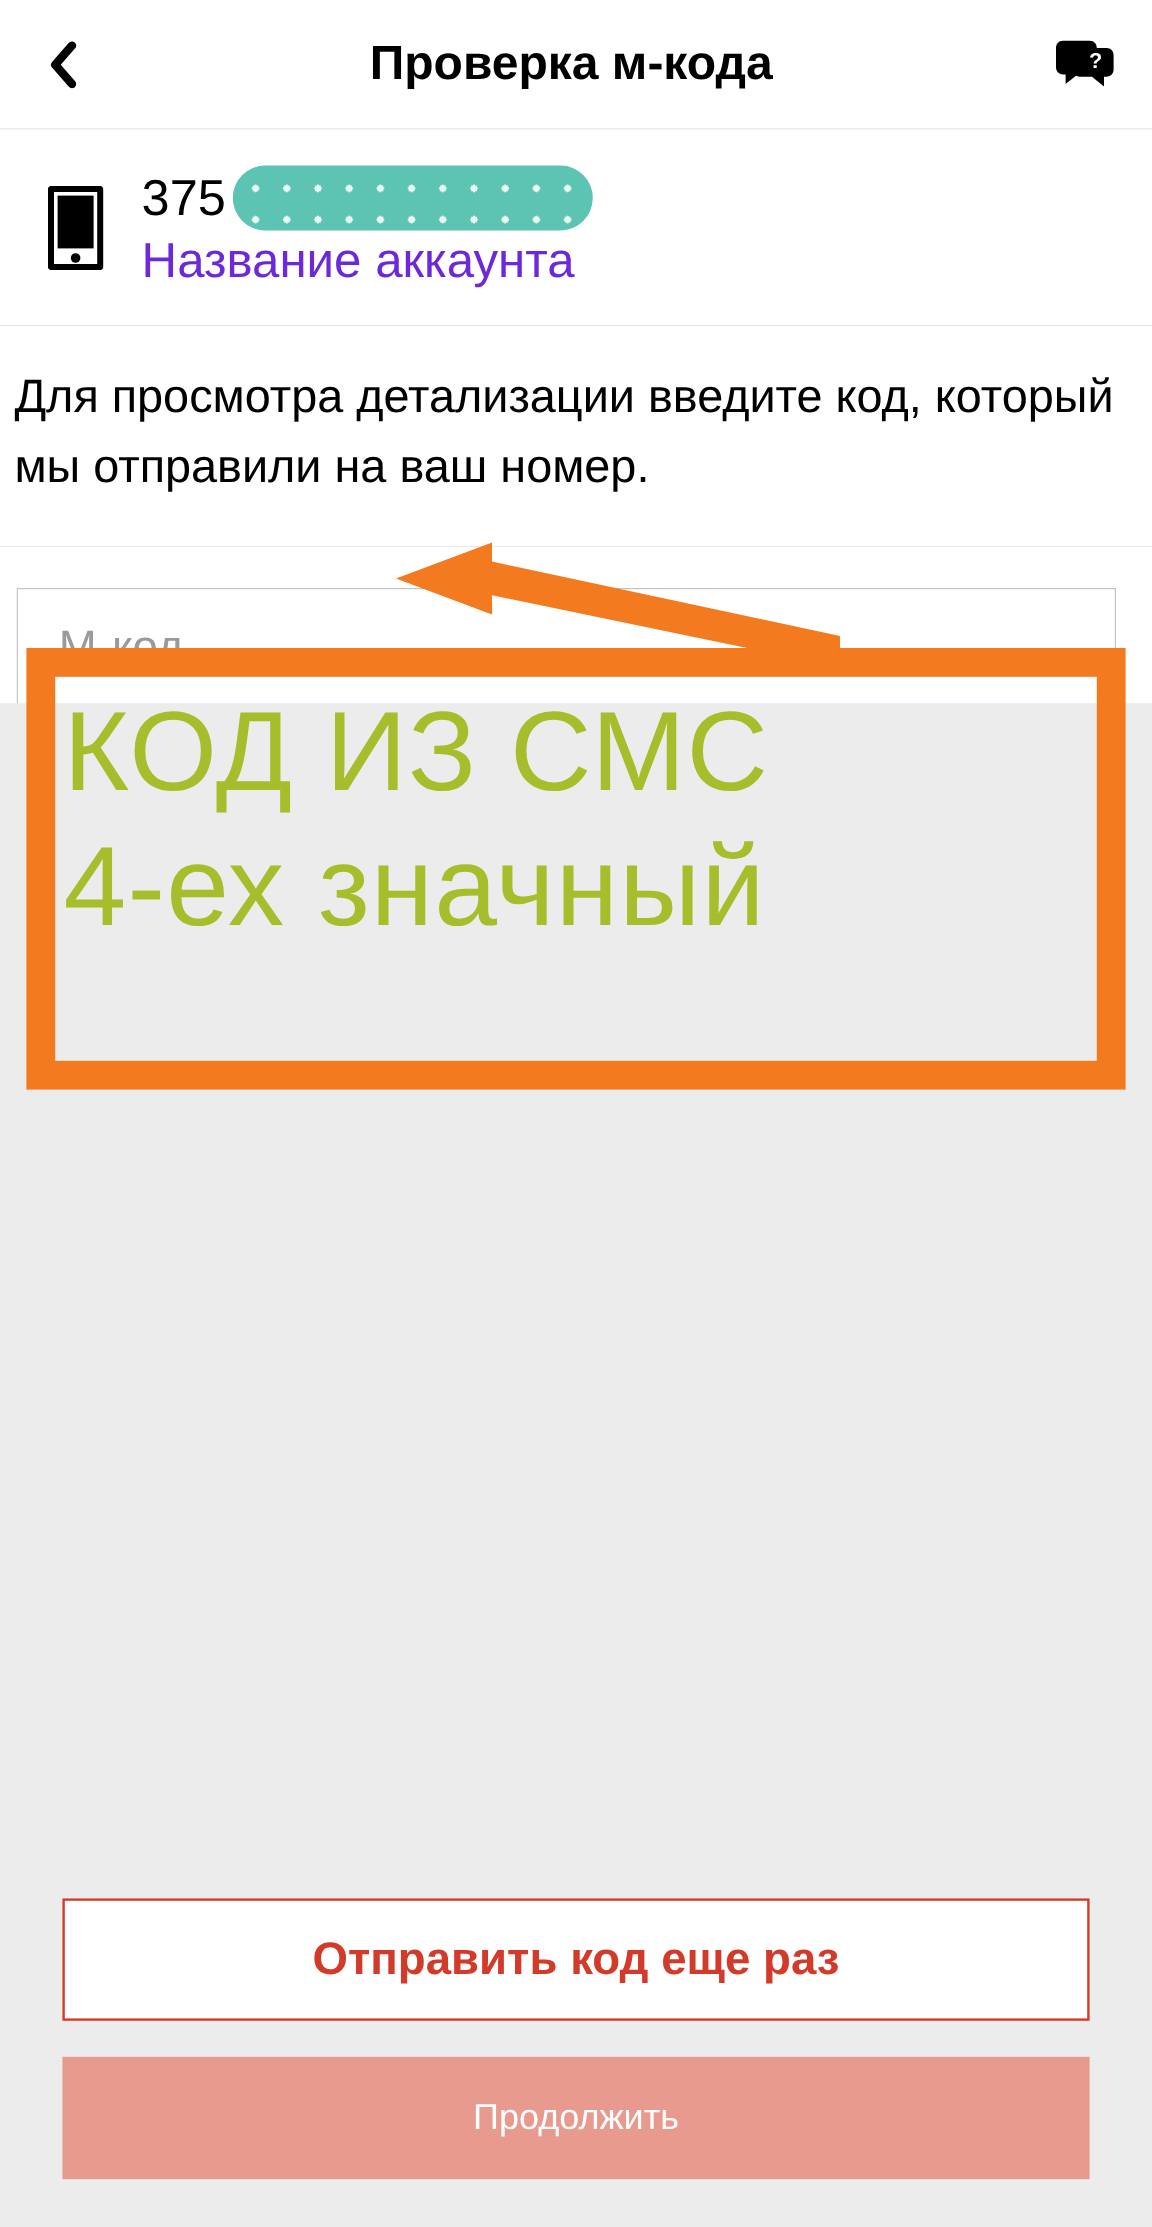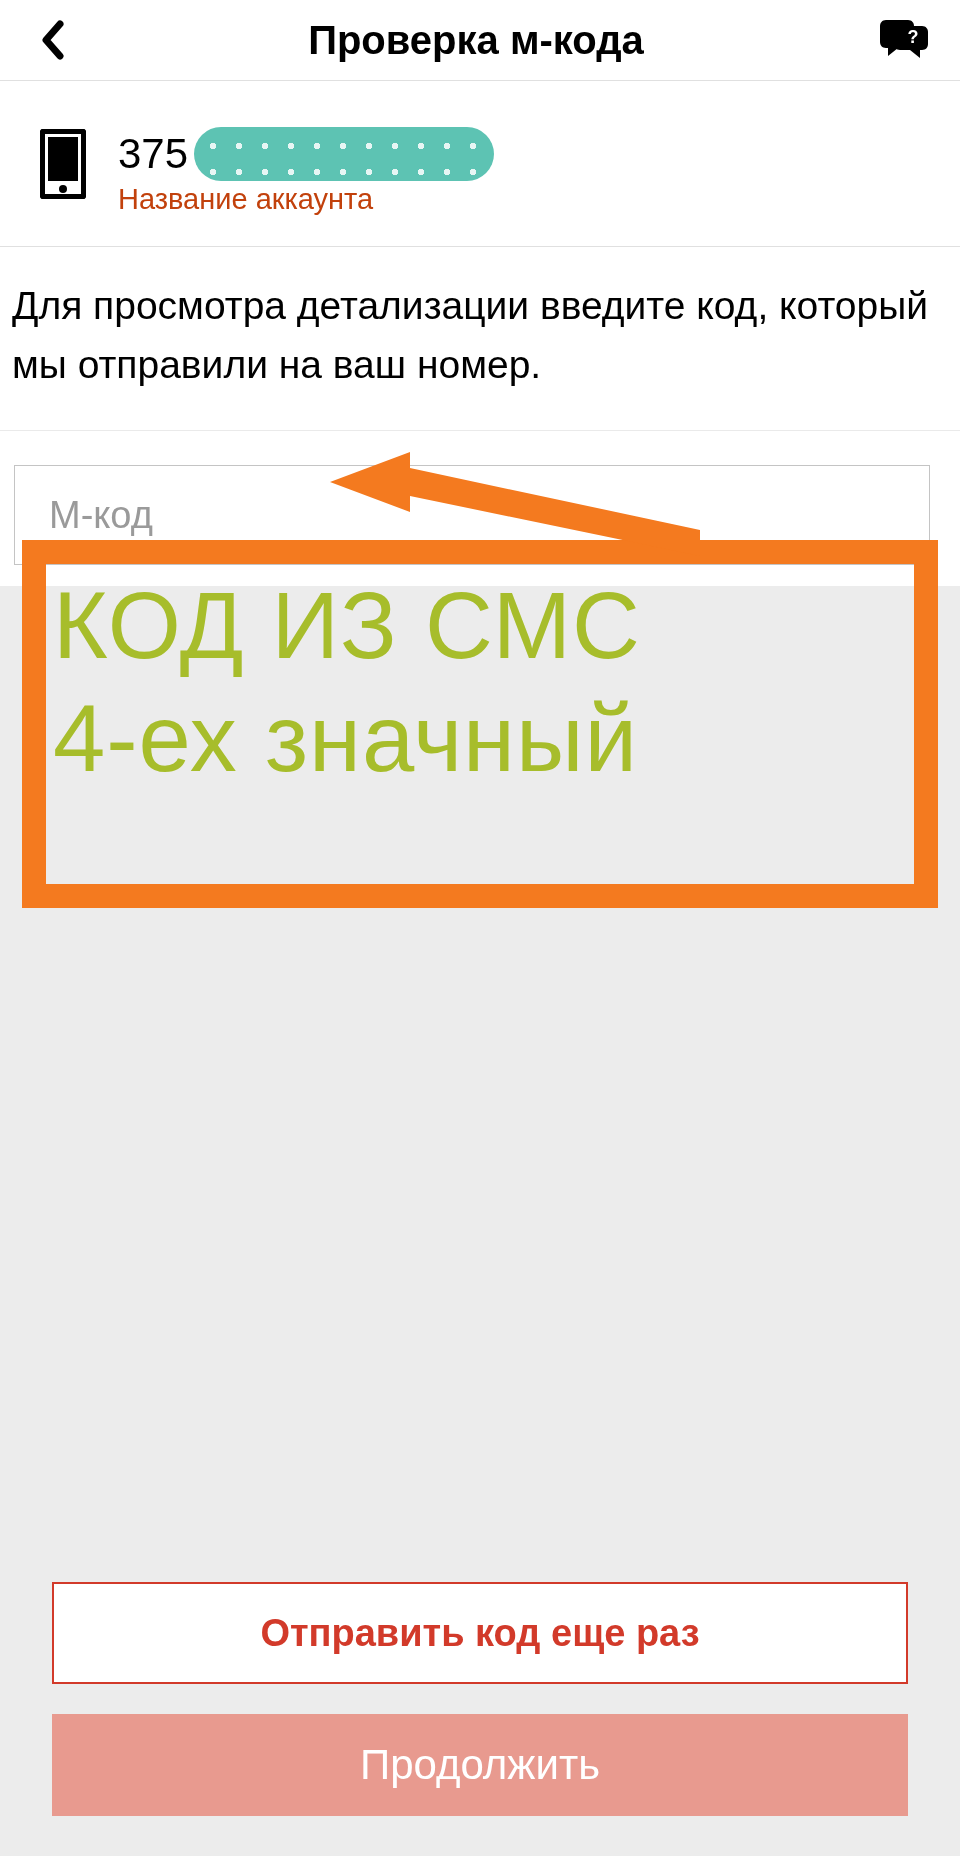--- a/index.html
+++ b/index.html
@@ -5,21 +5,21 @@
     * { margin: 0; padding: 0; box-sizing: border-box; }
     body {
       width: 960px;
       height: 1856px;
       font-family: -apple-system, BlinkMacSystemFont, 'Segoe UI', Arial, sans-serif;
       background: #ffffff;
       position: relative;
       overflow: hidden;
     }
     .header {
-      height: 81px;
+      height: 108px;
       display: flex;
       align-items: center;
       justify-content: space-between;
       padding: 0 28px;
       border-bottom: 1px solid #e0e0e0;
       background: #fff;
     }
     .back-btn {
       width: 48px;
       height: 48px;
@@ -52,21 +52,20 @@
     }
     .phone-icon {
       margin-right: 32px;
       display: flex;
       align-items: center;
     }
     .account-text {
       display: flex;
       flex-direction: column;
       gap: 2px;
-      margin-top: 16px;
     }
     .phone-row {
       display: flex;
       align-items: center;
       gap: 6px;
     }
     .phone-number {
       font-size: 42px;
       font-weight: 400;
       color: #000;
@@ -82,22 +81,22 @@
     .phone-mask::before {
       content: "";
       position: absolute;
       inset: 0;
       background-image: radial-gradient(circle, #fff 3px, transparent 3px);
       background-size: 26px 26px;
       background-position: 6px 6px;
       opacity: 0.85;
     }
     .account-name {
-      font-size: 29px;
-      color: #c2410c;
+      font-size: 41px;
+      color: #6d28d9;
       font-weight: 400;
     }
     .instruction {
       font-size: 39px;
       color: #000;
       line-height: 1.5;
       padding: 30px 24px 36px 12px;
       background: #fff;
       border-bottom: 1px solid #eaeaea;
     }
@@ -183,21 +182,21 @@
       display: flex;
       align-items: center;
       justify-content: center;
     }
     .continue-btn {
       width: 100%;
       height: 102px;
       border: none;
       background: #e89a8f;
       color: #fff;
-      font-size: 42px;
+      font-size: 30px;
       font-weight: 500;
       cursor: pointer;
       display: flex;
       align-items: center;
       justify-content: center;
     }
   </style>
 </head>
 <body>
 

